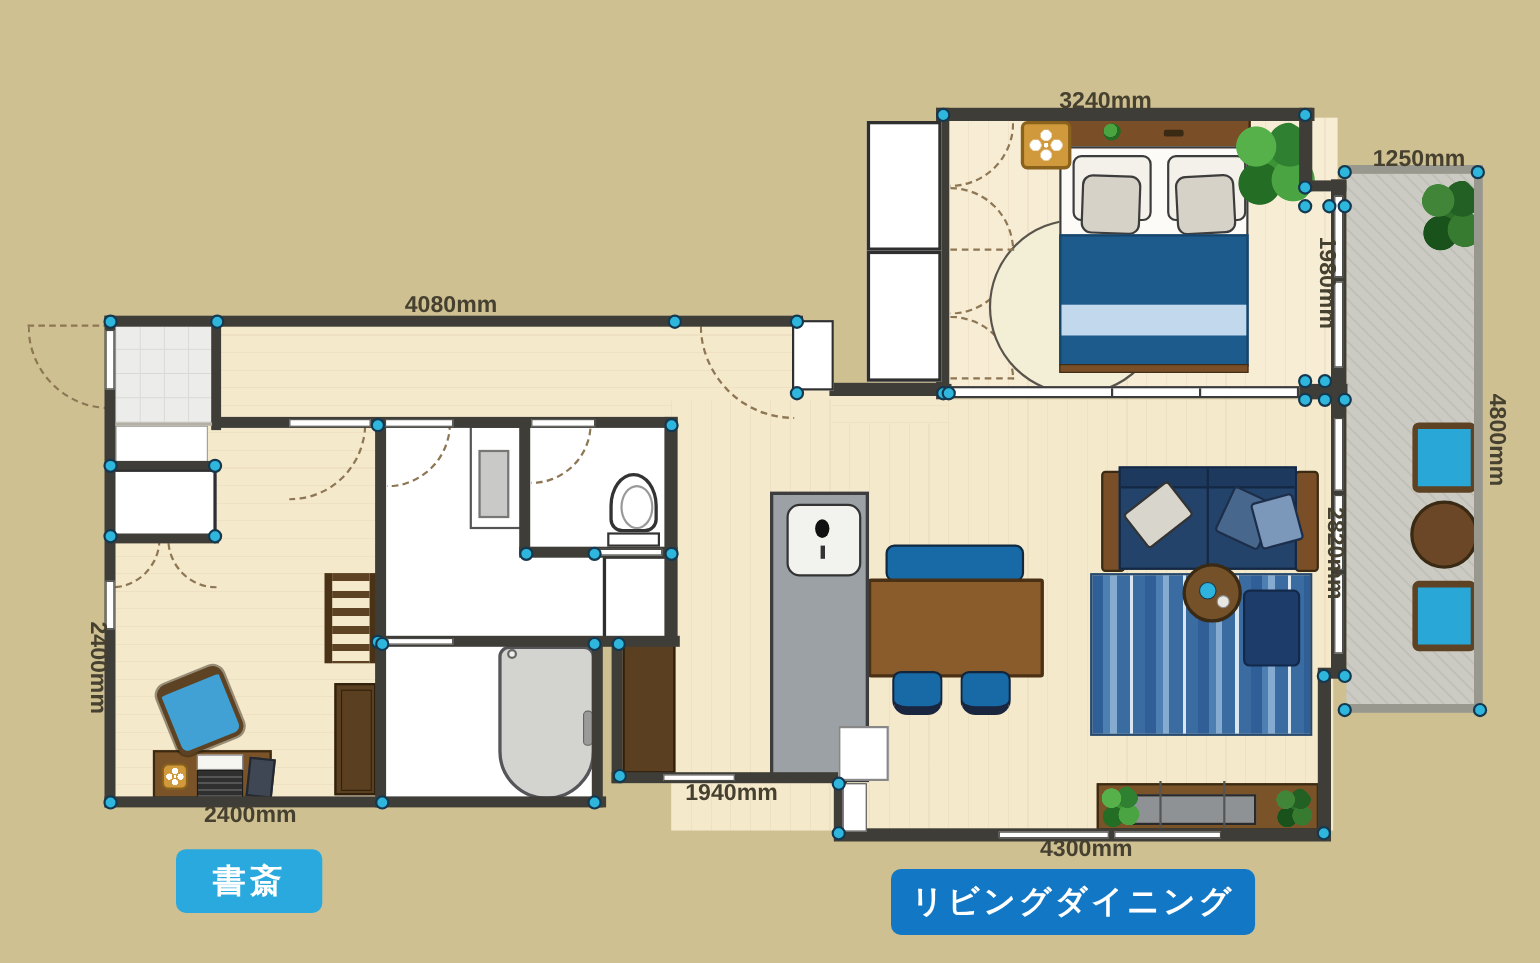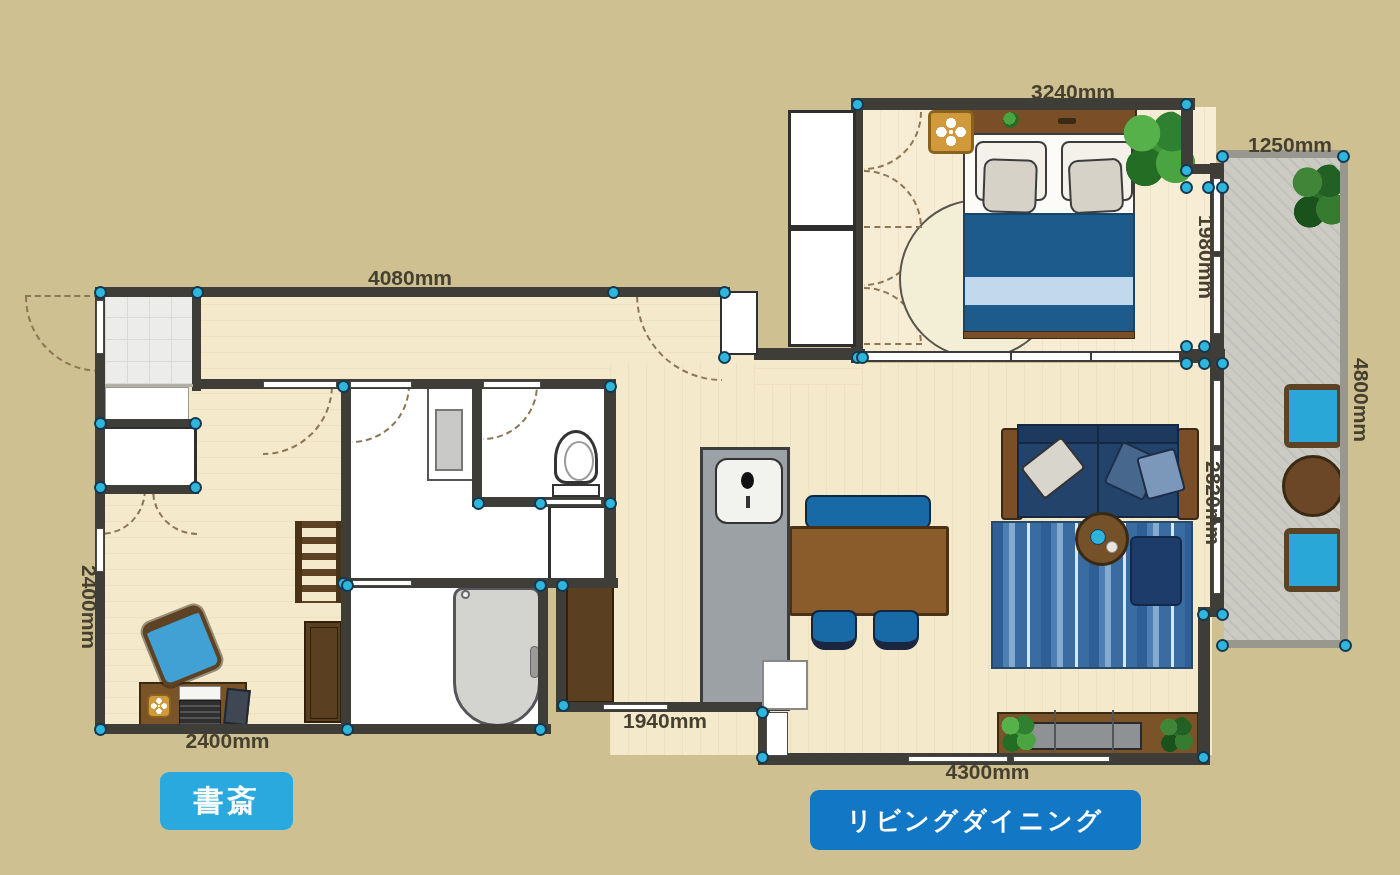--- a/index.html
+++ b/index.html
@@ -217,33 +217,33 @@
   </div>
   <div class="furn" style="left:554px;top:430px;width:44px;height:54px;background:#fff;border:3px solid #333;border-radius:50% 50% 12px 12px / 55% 55% 12px 12px;z-index:7">
     <div class="abs" style="left:7px;top:8px;width:26px;height:36px;border:2px solid #999;border-radius:50%"></div>
   </div>
   <div class="furn" style="left:552px;top:484px;width:48px;height:13px;background:#fff;border:2px solid #333;z-index:7"></div>
   <div class="furn" style="left:453px;top:587px;width:88px;height:140px;background:#d3d3d0;border:3px solid #55555a;border-radius:10px 10px 44px 44px;z-index:7">
     <div class="abs" style="left:74px;top:56px;width:7px;height:30px;background:#9a9a98;border:1px solid #666;border-radius:4px"></div>
   </div>
   <div class="furn" style="left:461px;top:590px;width:9px;height:9px;border-radius:50%;background:#eee;border:2px solid #666;z-index:8"></div>
 
-  <div class="dim" style="left:1008px;top:80px;width:130px">3240mm</div>
+  <div class="dim" style="left:940px;top:80px;width:130px">3240mm</div>
   <div class="dim" style="left:1240px;top:133px;width:100px">1250mm</div>
   <div class="dim" style="left:350px;top:266px;width:120px">4080mm</div>
   <div class="dim vdim" style="left:1206px;top:257px">1980mm</div>
   <div class="dim vdim" style="left:1361px;top:400px">4800mm</div>
   <div class="dim vdim" style="left:1213px;top:503px">2820mm</div>
   <div class="dim vdim" style="left:89px;top:607px">2400mm</div>
   <div class="dim" style="left:175px;top:729px;width:105px">2400mm</div>
   <div class="dim" actable="false" style="left:615px;top:709px;width:100px">1940mm</div>
   <div class="dim" style="left:935px;top:760px;width:105px">4300mm</div>
 
   <div class="badge" style="left:160px;top:772px;width:133px;height:58px;background:#29a9dd">書斎</div>
-  <div class="badge" style="left:810px;top:790px;width:331px;height:60px;background:#1277c5;font-size:25px">リビングダイニング</div>
+  <div class="badge" style="left:810px;top:790px;width:331px;height:60px;background:#1277c5;font-size:29px">リビングダイニング</div>
 
 <div class="handle" style="left: 94px; top: 286px;"></div>
     <div class="handle" style="left: 191px; top: 286px;"></div>
     <div class="handle" style="left: 607px; top: 286px;"></div>
     <div class="handle" style="left: 718px; top: 286px;"></div>
     <div class="handle" style="left: 718px; top: 351px;"></div>
     <div class="handle" style="left: 851px; top: 351px;"></div>
     <div class="handle" style="left: 851px; top: 98px;"></div>
     <div class="handle" style="left: 1180px; top: 98px;"></div>
     <div class="handle" style="left: 94px; top: 417px;"></div>

